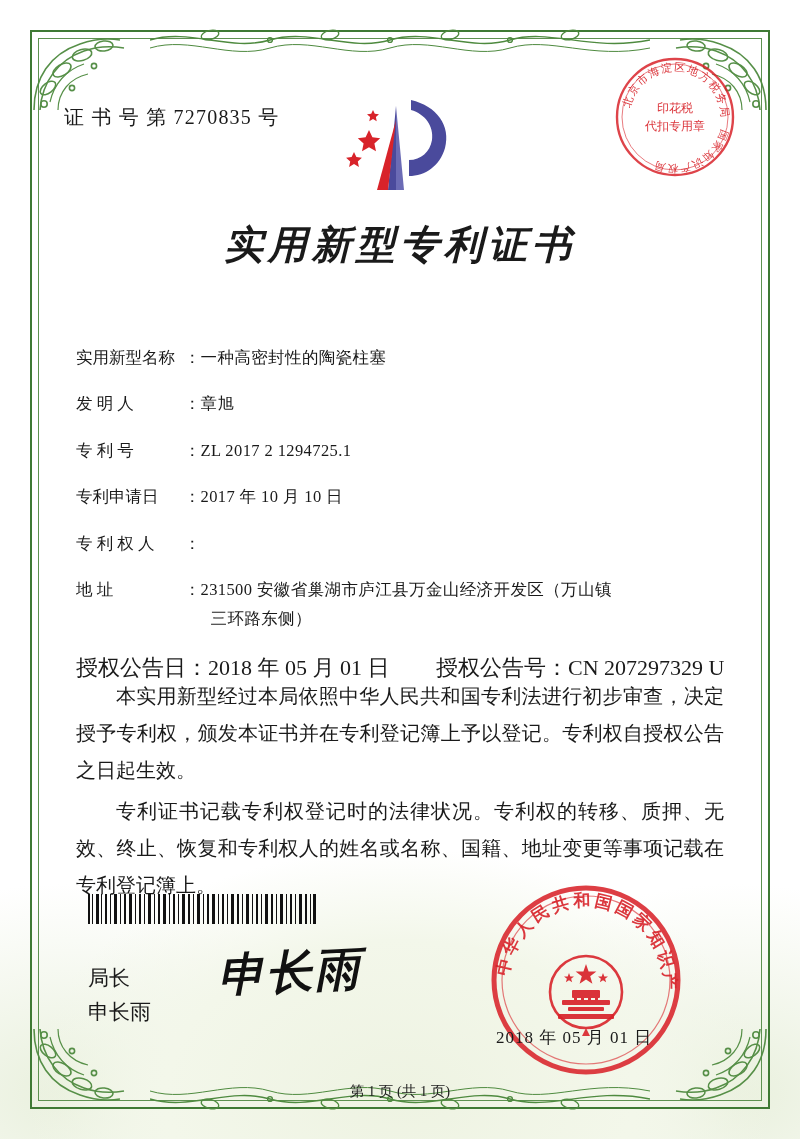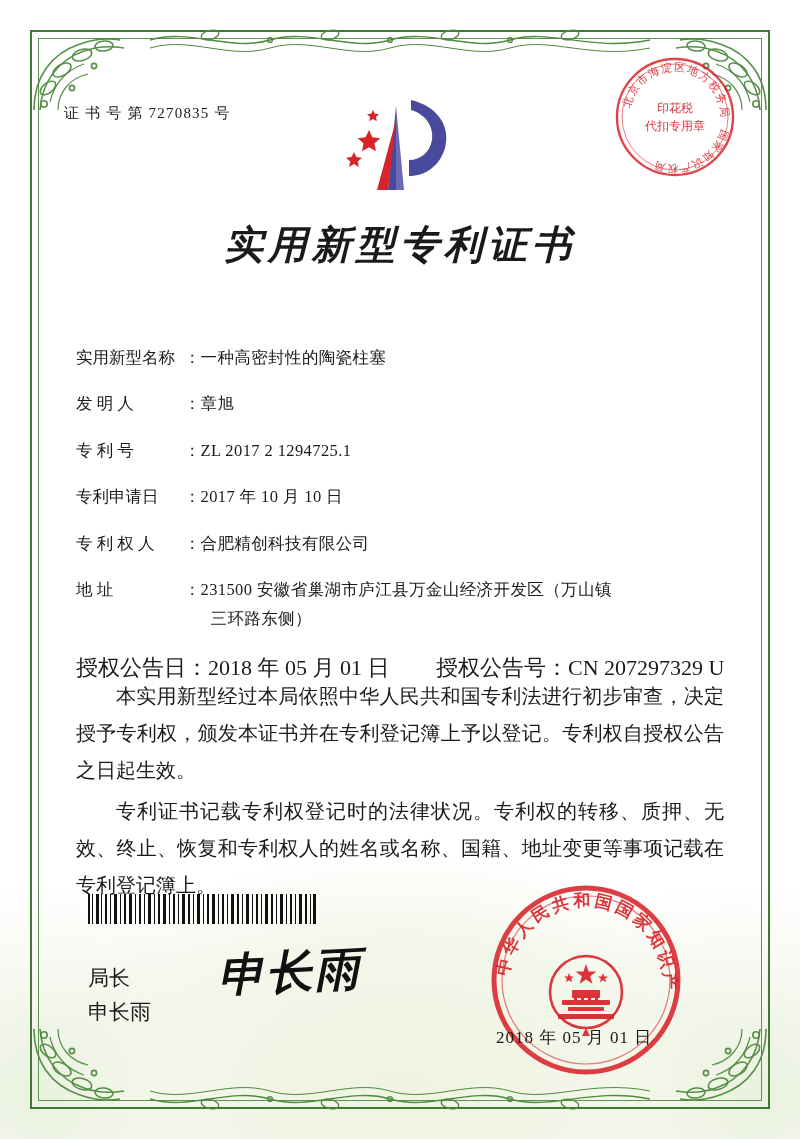--- a/index.html
+++ b/index.html
@@ -64,21 +64,21 @@
     height: 46px;
     color: #4e8a3f;
     transform: scaleY(-1);
   }
 
   
   .cert-no {
     position: absolute;
     left: 64px;
     top: 104px;
-    font-size: 15px;
+    font-size: 20px;
     letter-spacing: 1.2px;
     white-space: nowrap;
   }
   .logo {
     position: absolute;
     left: 333px;
     top: 90px;
     width: 130px;
     height: 110px;
   }
@@ -365,21 +365,20 @@
 
     <div class="frow">
       <div class="flabel">专利申请日</div>
       <div class="fsep">：</div>
       <div class="fvalue">2017 年 10 月 10 日</div>
     </div>
 
     <div class="frow">
       <div class="flabel">专 利 权 人</div>
       <div class="fsep">：</div>
-      <div class="fvalue">合肥精创科技有限公司</div>
     </div>
 
     <div class="frow">
       <div class="flabel">地        址</div>
       <div class="fsep">：</div>
       <div class="fvalue">
         <span>231500 安徽省巢湖市庐江县万金山经济开发区（万山镇</span>
         <span class="second-line">三环路东侧）</span>
       </div>
     </div>
@@ -485,14 +484,15 @@
         <rect x="88" y="112" width="3" height="10"></rect>
         <rect x="95" y="112" width="3" height="10"></rect>
         <rect x="102" y="112" width="3" height="10"></rect>
         <rect x="109" y="112" width="3" height="10"></rect>
       </g>
       <polygon points="100,148 104,156 96,156" fill="#d8232a" opacity=".9"></polygon>
     </svg>
   </div>
   <div class="seal-date">2018 年 05 月 01 日</div>
 
+  <div class="footer">第 1 页 (共 1 页)</div>
 
 </div>
 
 </body></html>

